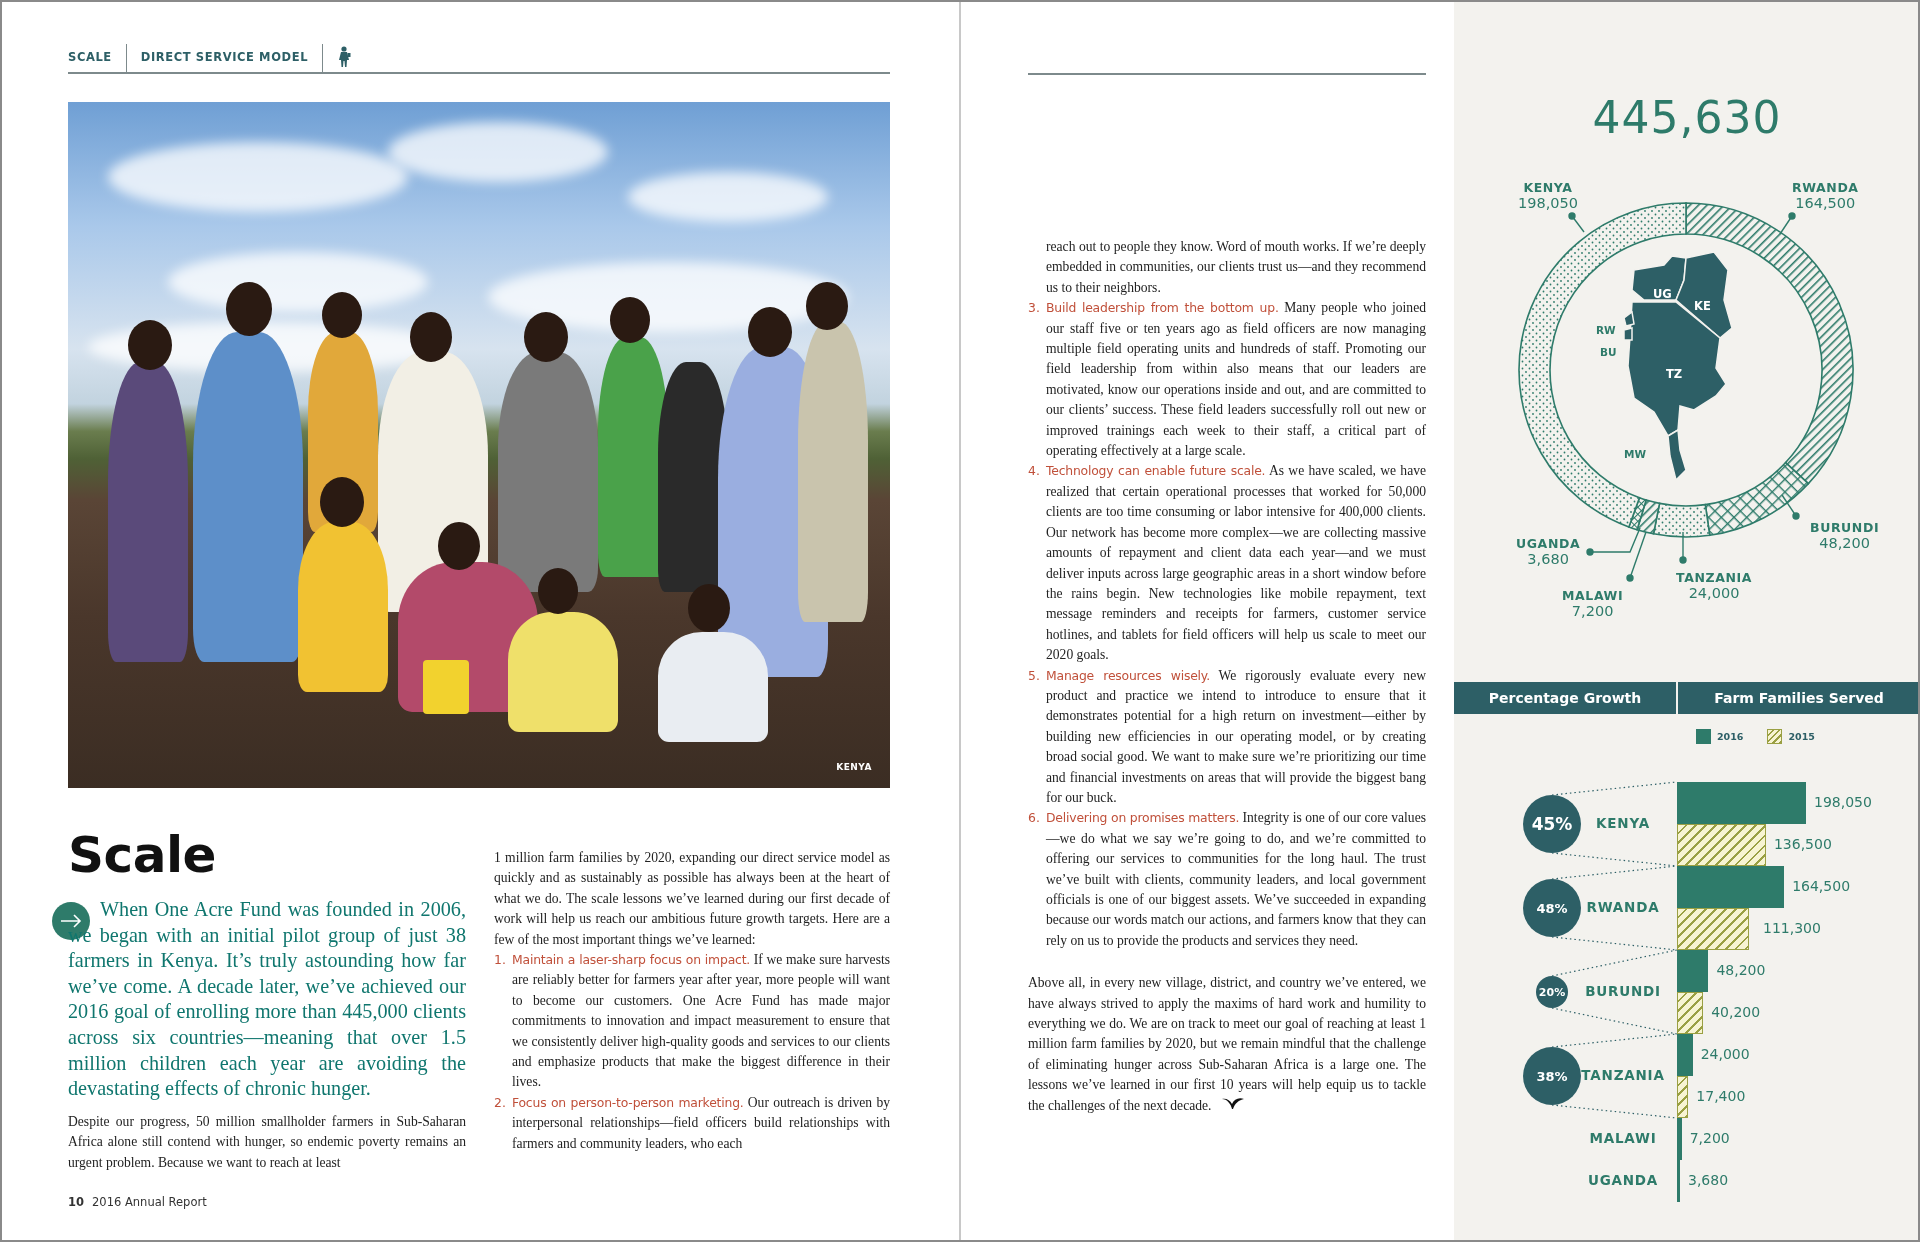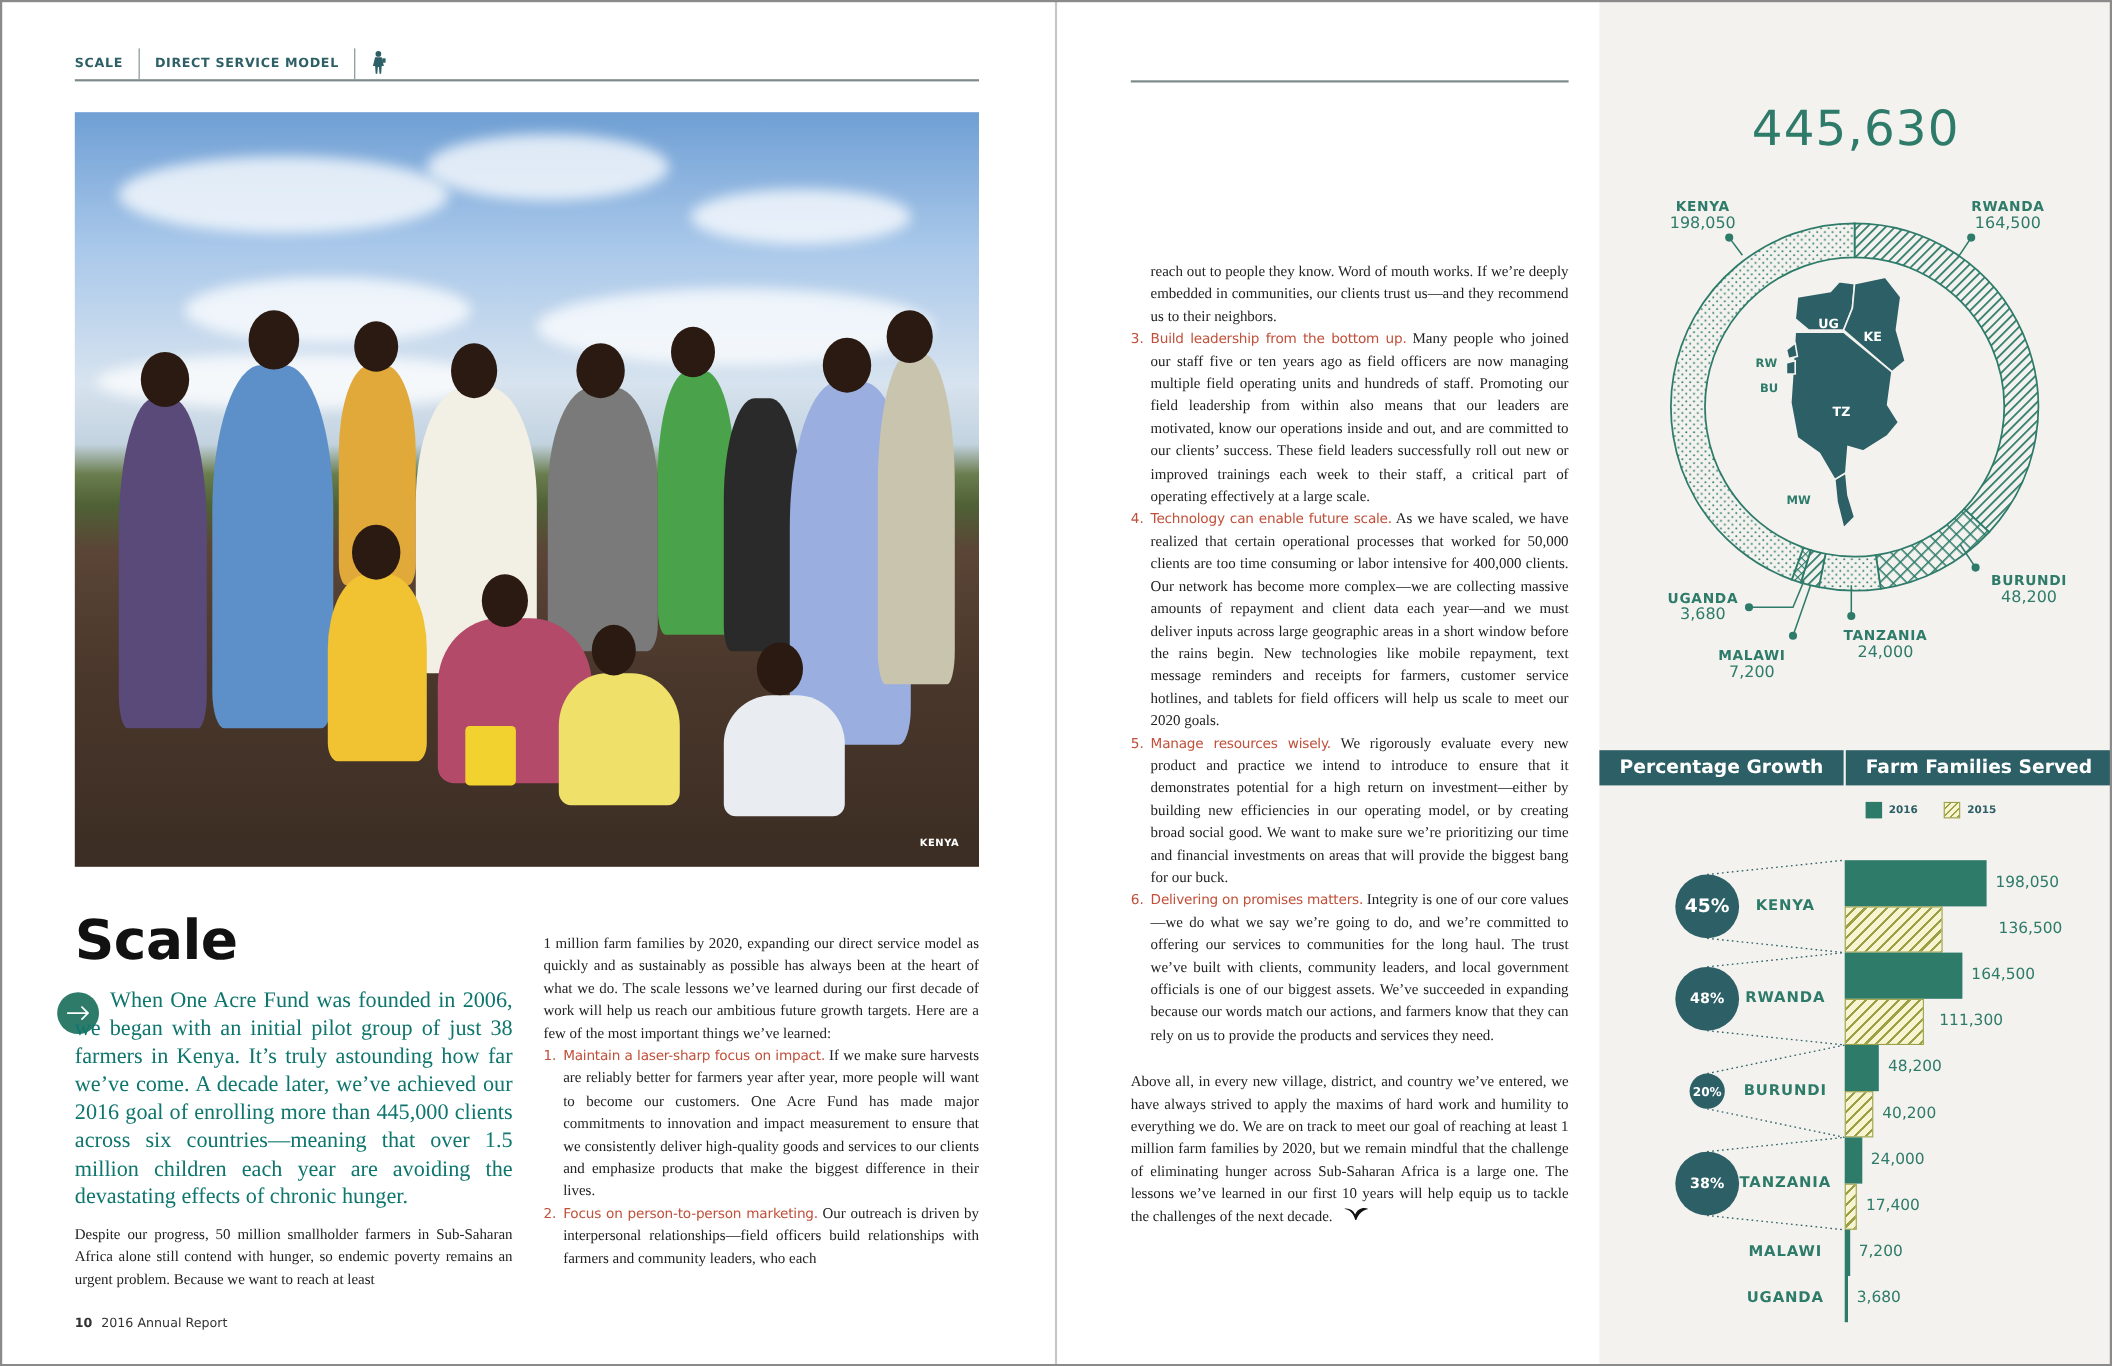--- a/index.html
+++ b/index.html
@@ -54,21 +54,21 @@
   .sidebar { position: absolute; left: 1454px; top: 0; width: 466px; height: 1242px; background: #f3f2ee; }
   .sb-header { position: absolute; left: 0; top: 0; width: 466px; height: 48px; background: #2d5f66; color: #fff; font-family: "DejaVu Sans", sans-serif; font-weight: bold; font-size: 14.5px; display: flex; align-items: center; justify-content: center; }
   .total { position: absolute; left: 0; top: 92px; width: 466px; text-align: center; font-family: "DejaVu Sans", sans-serif; font-size: 44px; color: #2e7b6a; letter-spacing: 1px; }
 
   .donut-wrap { position: absolute; left: 0; top: 160px; width: 466px; height: 480px; }
   .ctry-label { position: absolute; font-family: "DejaVu Sans", sans-serif; text-align: center; color: #2e7b6a; }
   .ctry-label .n { font-weight: bold; font-size: 12.5px; letter-spacing: 0.6px; display: block; }
   .ctry-label .v { font-size: 14.5px; display: block; }
 
   .bar-headers { position: absolute; left: 0; top: 682px; width: 466px; height: 32px; display: flex; }
-  .bh { background: #2d5f66; color: #fff; font-family: "DejaVu Sans", sans-serif; font-weight: bold; font-size: 17px; display: flex; align-items: center; justify-content: center; }
+  .bh { background: #2d5f66; color: #fff; font-family: "DejaVu Sans", sans-serif; font-weight: bold; font-size: 14px; display: flex; align-items: center; justify-content: center; }
   .bh.pg { width: 222px; }
   .bh.ff { width: 242px; margin-left: 2px; }
 
   .legend { position: absolute; left: 242px; top: 729px; display: flex; align-items: center; font-family: "DejaVu Sans", sans-serif; font-size: 9.5px; font-weight: bold; color: #2d5f66; }
   .legend .sw { width: 15px; height: 15px; margin-right: 6px; }
   .legend .sw16 { background: #2e7b6a; }
   .legend .sw15 { border: 1.5px solid #9aa043; background: repeating-linear-gradient(135deg, #f7f4d2 0 3px, #9aa043 3px 4.5px); }
   .legend .item { display: flex; align-items: center; margin-right: 24px; }
 
   .bars { position: absolute; left: 0; top: 760px; width: 466px; height: 460px; }
@@ -318,21 +318,21 @@
         <line x1="98" y1="119" x2="223" y2="106" stroke="#2d5f66" stroke-width="1.2" stroke-dasharray="1.5 3"></line>
         <line x1="98" y1="177" x2="223" y2="190" stroke="#2d5f66" stroke-width="1.2" stroke-dasharray="1.5 3"></line>
         <line x1="98" y1="216" x2="223" y2="190" stroke="#2d5f66" stroke-width="1.2" stroke-dasharray="1.5 3"></line>
         <line x1="98" y1="248" x2="223" y2="274" stroke="#2d5f66" stroke-width="1.2" stroke-dasharray="1.5 3"></line>
         <line x1="98" y1="287" x2="223" y2="274" stroke="#2d5f66" stroke-width="1.2" stroke-dasharray="1.5 3"></line>
         <line x1="98" y1="345" x2="223" y2="358" stroke="#2d5f66" stroke-width="1.2" stroke-dasharray="1.5 3"></line>
       </svg>
       <div class="bar y16" style="top: 22px; width: 129px;"></div>
       <span class="bar-val" style="left: 360px; top: 34px;">198,050</span>
       <div class="bar y15" style="top: 64px; width: 88.9094px;"></div>
-      <span class="bar-val" style="left: 319.909px; top: 76px; margin-left: 43px;">136,500</span>
+      <span class="bar-val" style="left: 319.909px; top: 76px;">136,500</span>
       <span class="bar-ctry" style="top: 55px;">KENYA</span>
       <div class="growth-circle" style="width: 58px; height: 58px; left: 69px; top: 35px; font-size: 17px;">45%</div>
       <div class="bar y16" style="top: 106px; width: 107.147px;"></div>
       <span class="bar-val" style="left: 338.147px; top: 118px;">164,500</span>
       <div class="bar y15" style="top: 148px; width: 72.4953px;"></div>
       <span class="bar-val" style="left: 286px; top: 160px; margin-left: 23px;">111,300</span>
       <span class="bar-ctry" style="top: 139px;">RWANDA</span>
       <div class="growth-circle" style="width: 58px; height: 58px; left: 69px; top: 119px; font-size: 13px;">48%</div>
       <div class="bar y16" style="top: 190px; width: 31.3951px;"></div>
       <span class="bar-val" style="left: 262.395px; top: 202px;">48,200</span>

